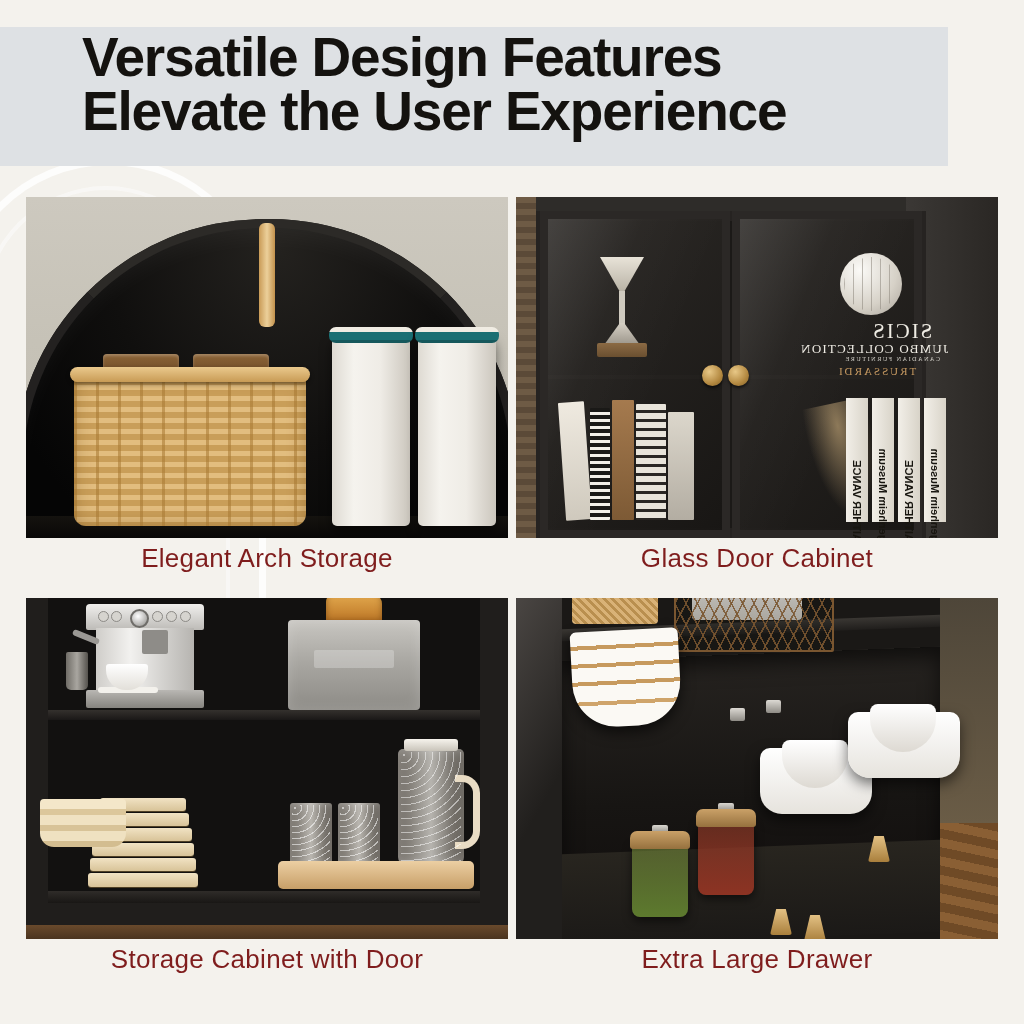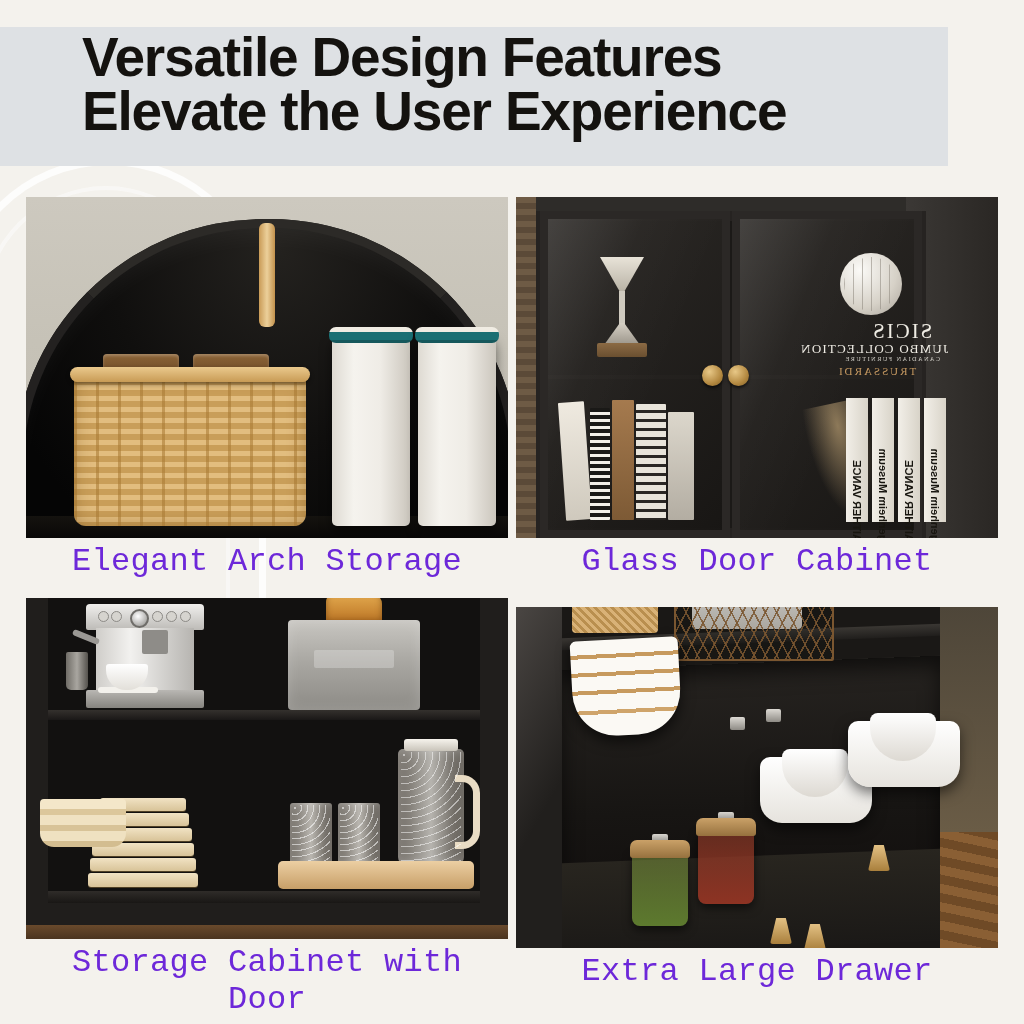--- a/index.html
+++ b/index.html
@@ -37,28 +37,28 @@
     white-space:pre-line;
     margin-left:44px;
   }
 
   
   .grid{position:absolute;left:26px;top:197px;width:972px;height:800px;}
   .card{position:absolute;}
   .card.c1{left:0;  top:0;   width:482px;height:341px;}
   .card.c2{left:490px;top:0; width:482px;height:341px;}
   .card.c3{left:0;  top:401px;width:482px;height:341px;}
-  .card.c4{left:490px;top:410px;width:482px;height:400px;}
+  .card.c4{left:490px;top:401px;width:482px;height:400px;}
 
   .photo{position:absolute;left:0;top:0;width:100%;height:341px;overflow:hidden;background:#111;}
   .caption{
     position:absolute;left:0;top:346px;width:100%;
-    text-align:center;font-size:32px;letter-spacing:.3px;
-    color:#6d28d9;font-weight:400;
-    font-family:Liberation Mono, monospace;
+    text-align:center;font-size:26px;letter-spacing:.3px;
+    color:#7f1d1d;font-weight:400;
+    font-family:Liberation Sans, sans-serif;
   }
 
   
   .p1{background:linear-gradient(180deg,#cdc9bf 0%,#c6c2b7 42%,#c2bdb2 100%);}
   .p1 .arch-cav{
     position:absolute;left:-12px;top:22px;width:506px;height:340px;
     background:radial-gradient(ellipse at 52% 8%, #24221f 0%, #100f0e 45%, #050505 80%);
     border-radius:250px 250px 0 0;
     box-shadow:inset 0 14px 26px rgba(255,255,255,.05);
   }

